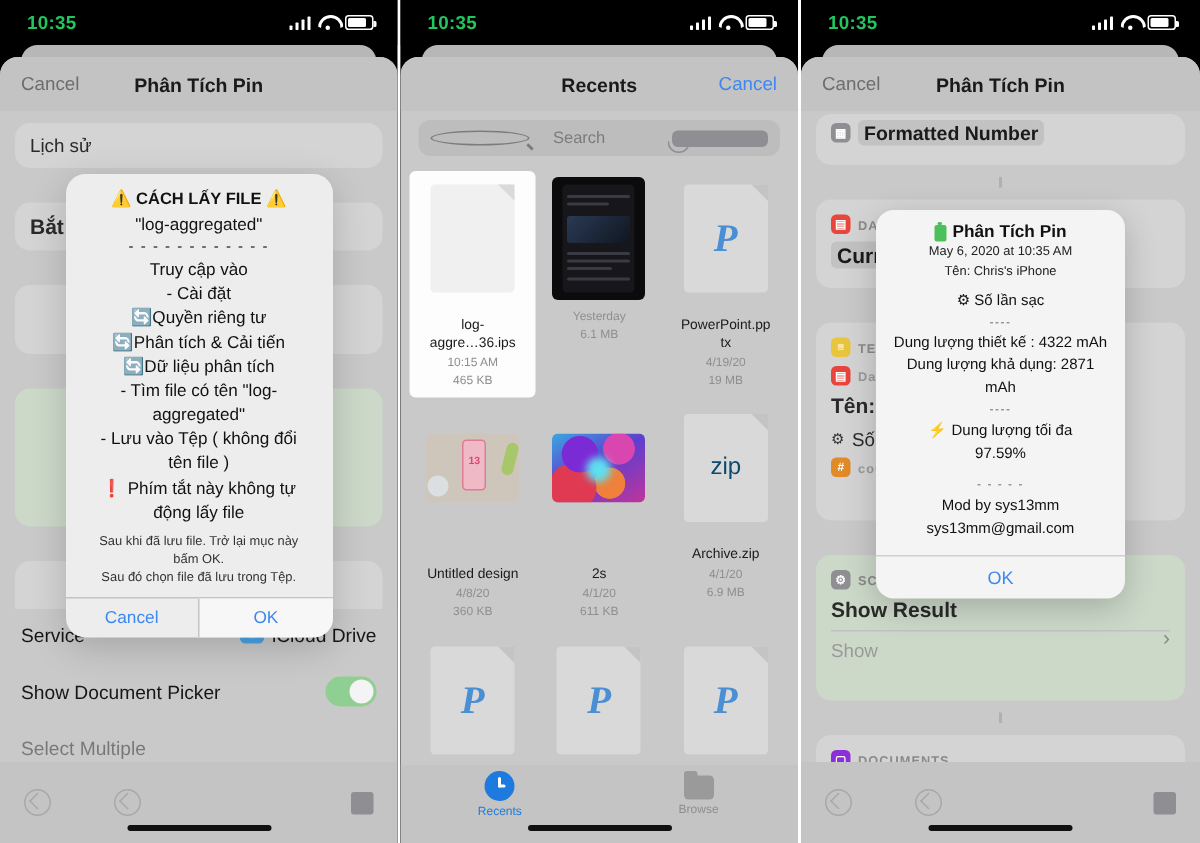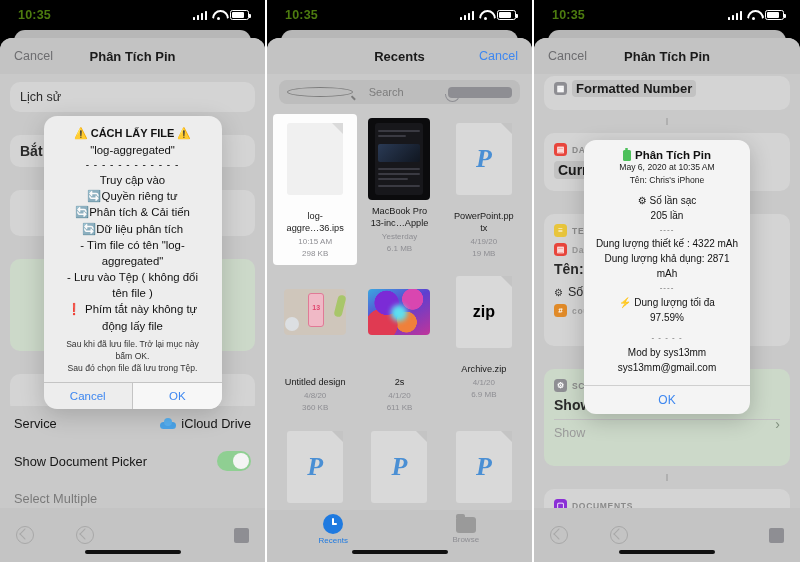--- a/index.html
+++ b/index.html
@@ -15,21 +15,21 @@
     position: relative;
     width: 267px; height: 562px;
     background: #000;
     overflow: hidden;
     border-right: 2px solid #ffffff;
   }
   .panel:last-child { border-right: none; width: 266px; }
 
   
   .statusbar {
-    position: relative; height: 30px; background:#000; color:#4d7c0f;
+    position: relative; height: 30px; background:#000; color:#22c55e;
     display:flex; align-items:center; justify-content:space-between;
     padding: 0 16px 0 18px;
   }
   .sb-time { font-size: 12.5px; font-weight: 700; letter-spacing:.2px; }
   .sb-right { display:flex; align-items:center; gap:5px; }
   .bars { display:flex; align-items:flex-end; gap:1.5px; height:10px; }
   .bars i { display:block; width:2.5px; background:#fff; border-radius:.5px; }
   .bars i:nth-child(1){height:3.5px}.bars i:nth-child(2){height:5.5px}
   .bars i:nth-child(3){height:7.5px}.bars i:nth-child(4){height:9.5px}
   .wifi { width:13px; height:10px; position:relative; }
@@ -170,21 +170,21 @@
     width:56px;height:72px;margin:5px auto 0;background:#d9d9d9;border-radius:3px;position:relative;
     display:flex;align-items:center;justify-content:center;
   }
   .doc-shape.white { background:#f0f0f0; }
   .doc-shape::after{
     content:""; position:absolute; right:0; top:0; border-width:0 11px 11px 0;
     border-style:solid; border-color:transparent #c4c4c4 transparent transparent;
   }
   .doc-shape.white::after{ border-color:transparent #dadada transparent transparent; }
   .doc-glyph { font-family:"Liberation Serif", serif; font-weight:700; font-style:italic; font-size:26px; color:#4a8fd4; }
-  .doc-glyph.zip { font-family:"Liberation Sans", sans-serif; font-style:normal; font-size:16px; font-weight:700; color:#000000; }
+  .doc-glyph.zip { font-family:"Liberation Sans", sans-serif; font-style:normal; font-size:16px; font-weight:400; color:#0c4a6e; }
   .img-thumb { width:62px;height:82px;border-radius:4px;overflow:hidden;position:relative; }
   .img-phone { background:#0b0b0d; }
   .img-phone .scr { position:absolute; left:7px; top:5px; right:7px; bottom:5px; background:#17171b; border-radius:3px; }
   .img-phone .pic { position:absolute; left:10px; top:26px; right:10px; height:18px; background:linear-gradient(135deg,#2a3a55,#101620); border-radius:2px;}
   .img-phone .ln { position:absolute; left:10px; right:10px; height:2px; background:#3a3a42; border-radius:1px; }
   .img-desk { width:62px;height:46px;margin:18px auto 0;border-radius:4px;overflow:hidden;background:#cfc6bb;position:relative;}
   .img-desk .ph { position:absolute; left:24px; top:4px; width:16px; height:34px; background:#f0b9c6; border-radius:3px; border:1.5px solid #e07a96;}
   .img-desk .ph::after{content:"13";position:absolute;left:0;right:0;top:10px;text-align:center;font-size:7px;color:#e0456e;font-weight:700;}
   .img-desk .bowl { position:absolute; left:1px; bottom:4px; width:14px; height:14px; border-radius:50%; background:#dcdfe2;}
   .img-desk .leaf { position:absolute; right:2px; top:6px; width:8px; height:22px; background:#a8c66a; border-radius:4px; transform:rotate(14deg);}
@@ -286,20 +286,21 @@
         </div>
         <div class="homebar"></div>
       </div>
 
       <div class="alert" style="top:86px; width:178px;">
         <div class="alert-body">
           <div class="al-line al-warn">⚠️ CÁCH LẤY FILE ⚠️</div>
           <div class="al-line big">"log-aggregated"</div>
           <div class="al-line al-dash">- - - - - - - - - - - -</div>
           <div class="al-line big">Truy cập vào</div>
+          <div class="al-line big">- Cài đặt</div>
           <div class="al-line big">🔄Quyền riêng tư</div>
           <div class="al-line big">🔄Phân tích &amp; Cải tiến</div>
           <div class="al-line big">🔄Dữ liệu phân tích</div>
           <div class="al-line big">- Tìm file có tên "log-</div>
           <div class="al-line big">aggregated"</div>
           <div class="al-line big">- Lưu vào Tệp ( không đổi</div>
           <div class="al-line big">tên file )</div>
           <div class="al-line big">❗ Phím tắt này không tự</div>
           <div class="al-line big">động lấy file</div>
           <div class="al-line small" style="margin-top:4px">Sau khi đã lưu file. Trở lại mục này</div>
@@ -348,38 +349,36 @@
 
           <div class="grid">
 
             <div class="fcell sel">
               <div class="thumb">
                   <div class="doc-shape white"></div>
                 </div>
               <div class="fname" style="white-space:pre-line">log-
 aggre…36.ips</div>
               <div class="fmeta">10:15 AM</div>
-              <div class="fmeta">298 KB</div>
+              <div class="fmeta">465 KB</div>
             </div>
 
             <div class="fcell">
               <div class="thumb">
                 <div class="img-thumb img-phone">
                   <div class="scr"></div>
                     <div class="ln" style="top:12px"></div>
                     <div class="ln" style="top:17px;right:24px"></div>
                   <div class="pic"></div>
                   <div class="ln" style="top:50px"></div>
                     <div class="ln" style="top:55px"></div>
                     <div class="ln" style="top:60px;right:22px"></div>
                   <div class="ln" style="top:67px"></div>
                 </div>
               </div>
-              <div class="fname" style="white-space:pre-line">MacBook Pro
-13-inc…Apple</div>
               <div class="fmeta">Yesterday</div>
               <div class="fmeta">6.1 MB</div>
             </div>
 
             <div class="fcell">
               <div class="thumb">
                   <div class="doc-shape">
                     <span class="doc-glyph">P</span>
                   </div>
                 </div>
@@ -572,21 +571,20 @@
       <div class="ralert" style="top:110px; width:166px;">
         <div class="ra-body">
           <div class="ra-title">
             <span class="batt-ico"></span>
             <span>Phân Tích Pin</span>
           </div>
           <div class="ra-sub">May 6, 2020 at 10:35 AM</div>
           <div class="ra-sub">Tên: Chris's iPhone</div>
           <div style="height:6px"></div>
           <div class="ra-line">⚙ Số lần sạc</div>
-          <div class="ra-line">205 lần</div>
           <div class="ra-dash">----</div>
           <div class="ra-line">Dung lượng thiết kế : 4322 mAh</div>
           <div class="ra-line">Dung lượng khả dụng: 2871 mAh</div>
           <div class="ra-dash">----</div>
           <div class="ra-line">⚡ Dung lượng tối đa</div>
           <div class="ra-line">97.59%</div>
           <div style="height:6px"></div>
           <div class="ra-dash">- - - - -</div>
           <div class="ra-line">Mod by sys13mm</div>
           <div class="ra-line">sys13mm@gmail.com</div>

